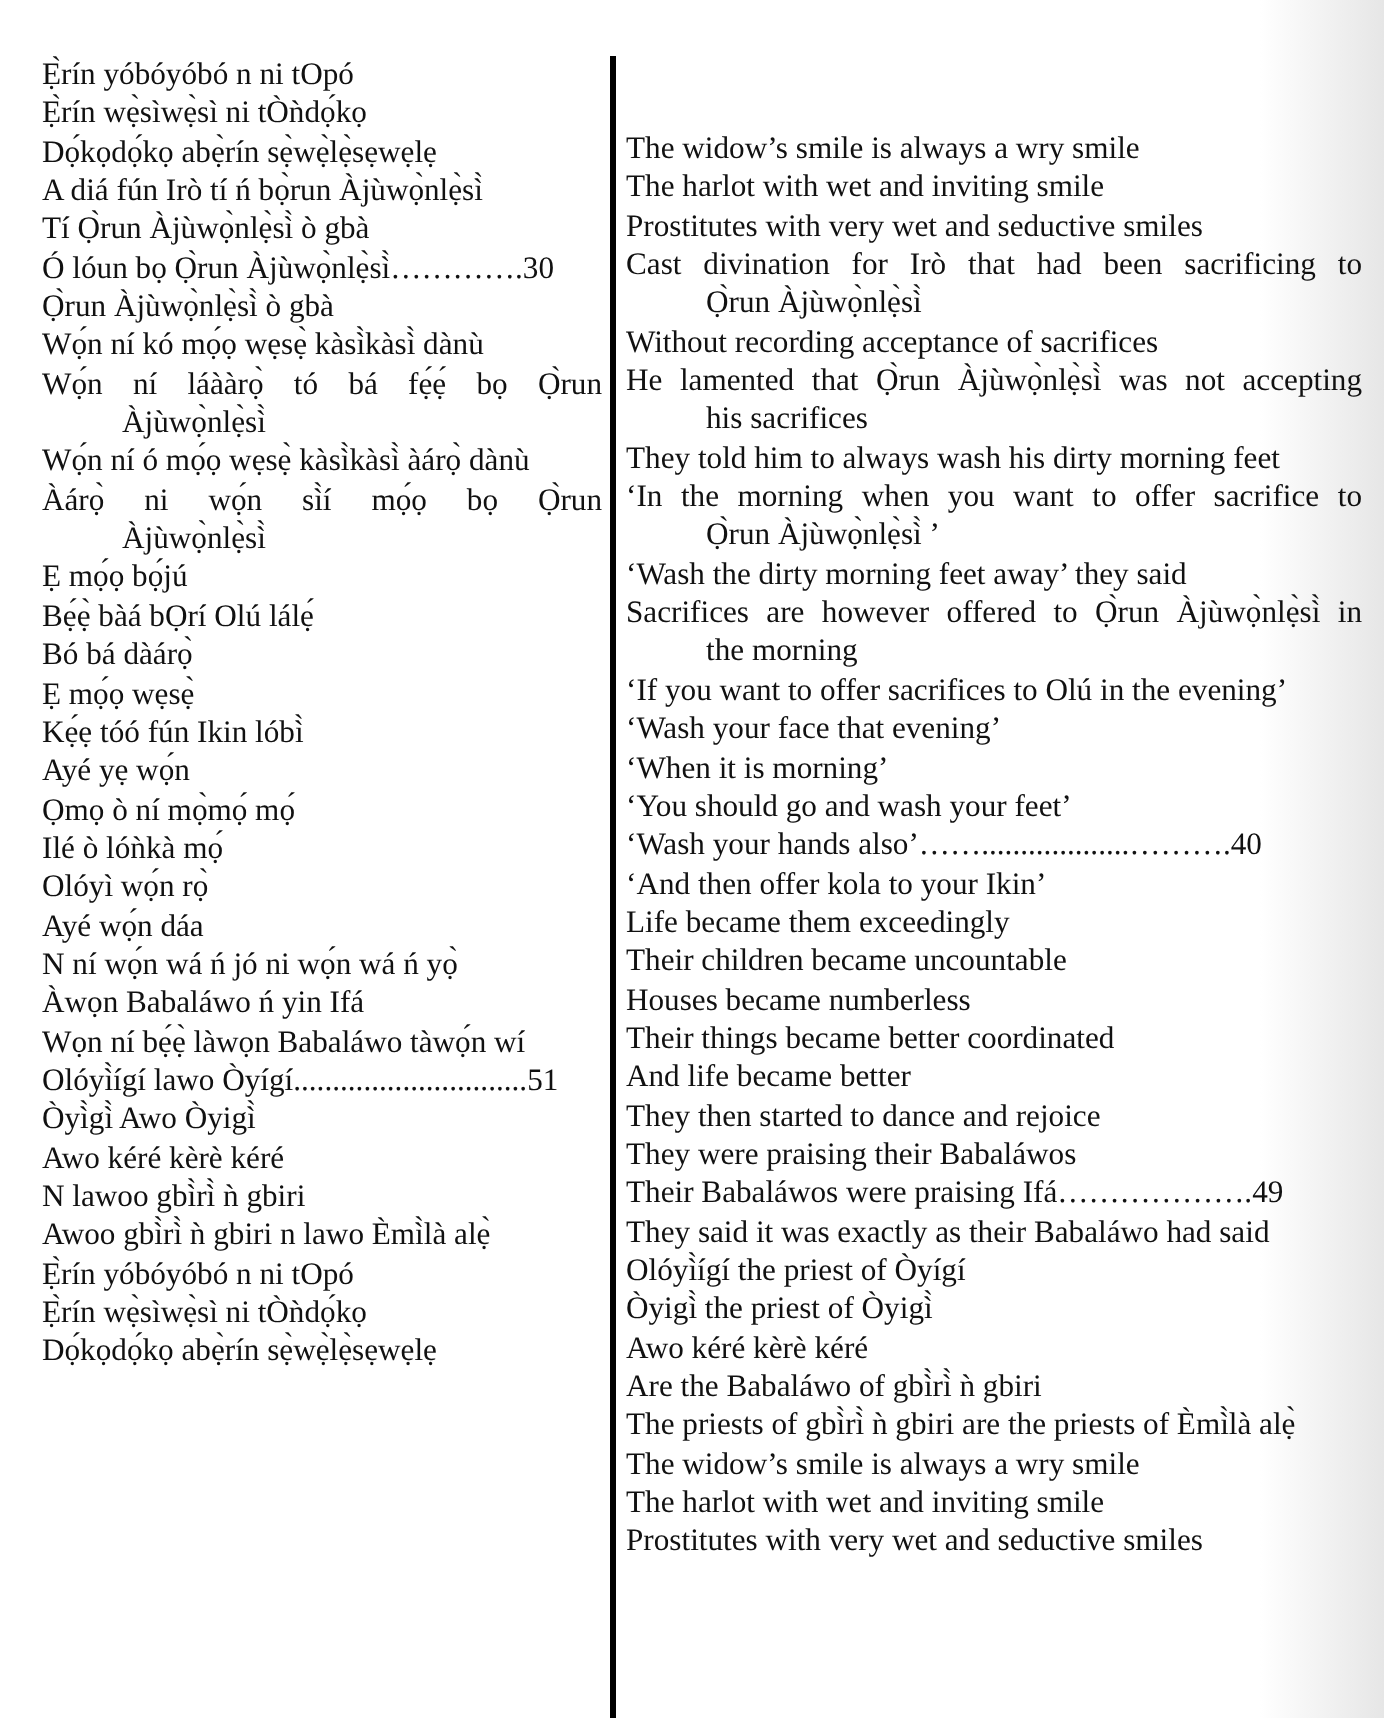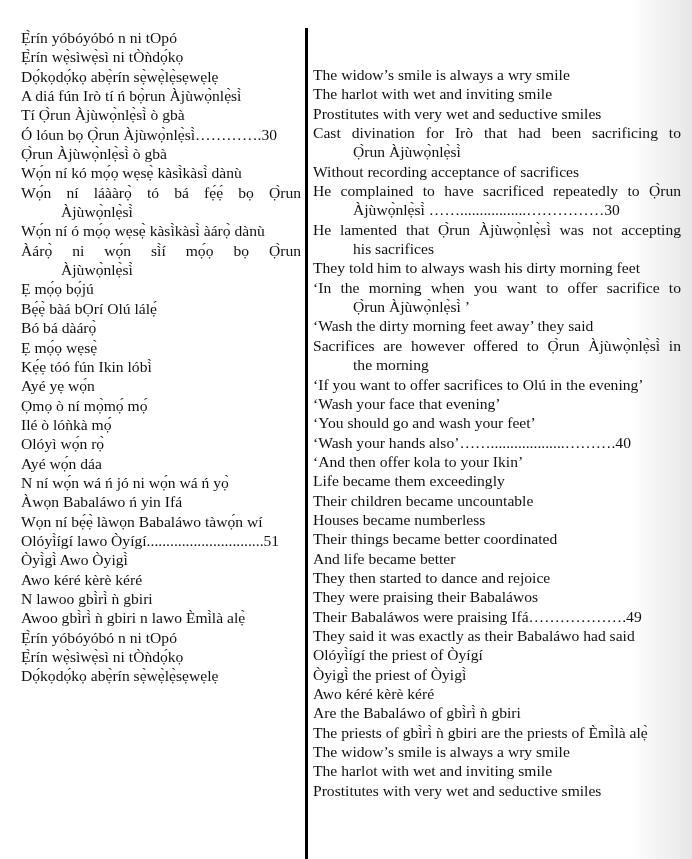--- a/index.html
+++ b/index.html
@@ -114,39 +114,36 @@
   <div class="col col-right" id="col-right">
       <div class="line">The widow’s smile is always a wry smile</div>
       <div class="line">The harlot with wet and inviting smile</div>
       <div class="line">Prostitutes with very wet and seductive smiles</div>
       <div class="line wrap">
         <span class="first">Cast divination for Irò that had been sacrificing to</span>
         <span class="cont">Ọ̀run Àjùwọ̀nlẹ̀sì̀</span>
       </div>
       <div class="line">Without recording acceptance of sacrifices</div>
       <div class="line wrap">
-        <span class="first">He complained to have sacrificed repeatedly to Ọ̀run</span>
-        <span class="cont">Àjùwọ̀nlẹ̀sì̀ …….................……………30</span>
-      </div>
-      <div class="line wrap">
         <span class="first">He lamented that Ọ̀run Àjùwọ̀nlẹ̀sì̀ was not accepting</span>
         <span class="cont">his sacrifices</span>
       </div>
       <div class="line">They told him to always wash his dirty morning feet</div>
       <div class="line wrap">
         <span class="first">‘In the morning when you want to offer sacrifice to</span>
         <span class="cont">Ọ̀run Àjùwọ̀nlẹ̀sì̀ ’</span>
       </div>
       <div class="line">‘Wash the dirty morning feet away’ they said</div>
       <div class="line wrap">
         <span class="first">Sacrifices are however offered to Ọ̀run Àjùwọ̀nlẹ̀sì̀ in</span>
         <span class="cont">the morning</span>
       </div>
       <div class="line">‘If you want to offer sacrifices to Olú  in the evening’</div>
       <div class="line">‘Wash your face that evening’</div>
+      <div class="line">‘When it is morning’</div>
       <div class="line">‘You should go and wash your feet’</div>
       <div class="line">‘Wash your hands also’……...................……….40</div>
       <div class="line">‘And then offer kola to your Ikin’</div>
       <div class="line">Life became them exceedingly</div>
       <div class="line">Their children became uncountable</div>
       <div class="line">Houses became numberless</div>
       <div class="line">Their things became better coordinated</div>
       <div class="line">And life became better</div>
       <div class="line">They then started to dance and rejoice</div>
       <div class="line">They were praising their Babaláwos</div>

